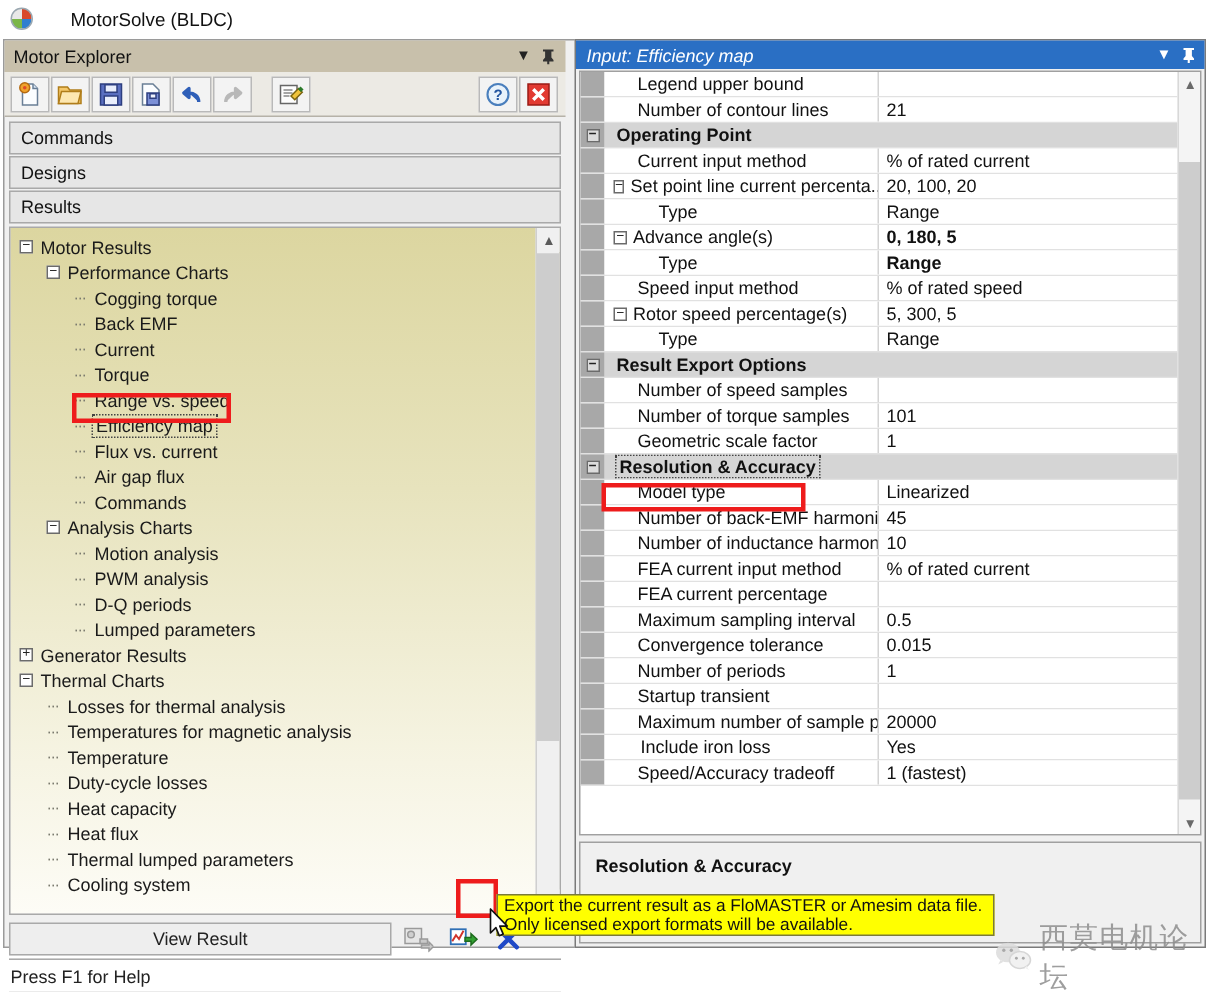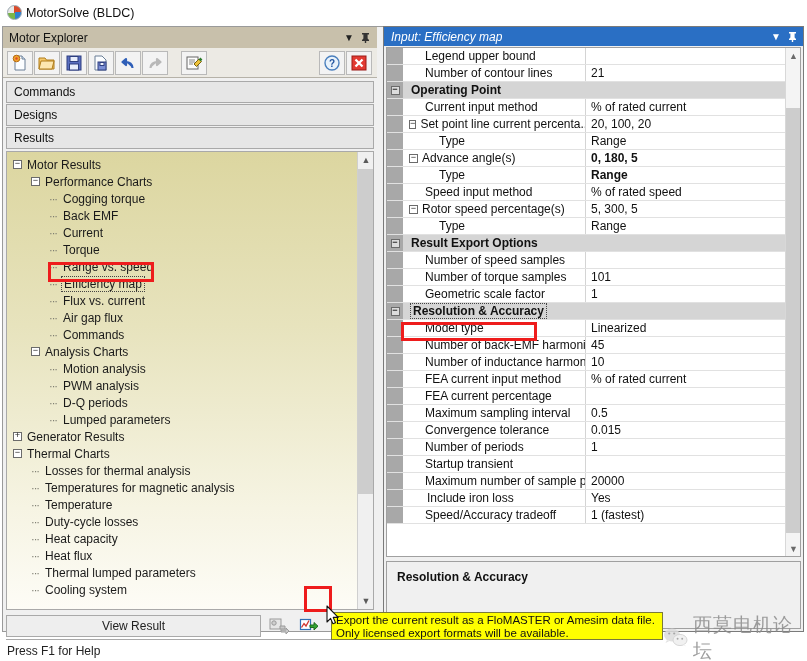--- a/index.html
+++ b/index.html
@@ -8,21 +8,21 @@
     background:#ffffff;
     font-family:"Liberation Sans","DejaVu Sans",sans-serif;
     font-size:11.5px;color:#000;
     -webkit-font-smoothing:antialiased;
   }
   #root{position:relative;width:807px;height:661px;}
 
   
   .app-titlebar{
     position:absolute;left:0;top:0;width:807px;height:25px;
-    background:#ffffff;display:flex;align-items:center;gap:4px;padding-left:7px;
+    background:#ffffff;display:flex;align-items:center;gap:25px;padding-left:7px;
     box-sizing:border-box;
   }
   .app-logo{width:15px;height:15px;border-radius:50%;
     background:conic-gradient(#d94a2b 0deg 90deg,#2f7fd0 90deg 180deg,#7ab648 180deg 270deg,#e8e8e8 270deg 360deg);
     border:1px solid #9aa7b0;box-sizing:border-box;}
   .app-title{font-size:12.5px;color:#111;}
 
   
   .left-dock{position:absolute;left:2px;top:26px;width:400px;height:606px;
     background:#f0f0f0;border:1px solid #9a9a9a;box-sizing:border-box;}
@@ -122,21 +122,21 @@
     border-left:1px solid #d8d8d8;box-sizing:border-box;}
   .rvsb-btn{width:15px;height:15px;display:flex;align-items:center;justify-content:center;
     font-size:9px;color:#6a6a6a;}
   .rvsb-thumb{position:absolute;left:0;width:15px;background:#cdcdcd;box-sizing:border-box;}
 
   .desc-pane{position:absolute;left:2px;top:534px;width:415px;height:68px;
     background:#f0f0f0;border:1px solid #a0a0a0;box-sizing:border-box;padding:8px 10px;}
   .desc-title{font-size:12px;font-weight:bold;color:#111;}
 
   
-  .tooltip{position:absolute;left:331px;top:612px;width:332px;height:28px;
+  .tooltip{position:absolute;left:331px;top:596px;width:332px;height:28px;
     background:#ffff00;border:1px solid #7a7a3a;box-sizing:border-box;
     padding:1px 4px;font-size:11.5px;color:#111;line-height:13px;z-index:60;}
 
   
   .cursor{position:absolute;left:326px;top:605px;width:14px;height:21px;z-index:70;}
 
   
   .watermark{position:absolute;left:663px;top:612px;display:flex;align-items:center;gap:4px;
     z-index:55;opacity:.85;}
   .wm-text{font-size:19px;color:#8d8d8d;font-family:"DejaVu Sans",sans-serif;letter-spacing:1px;}

